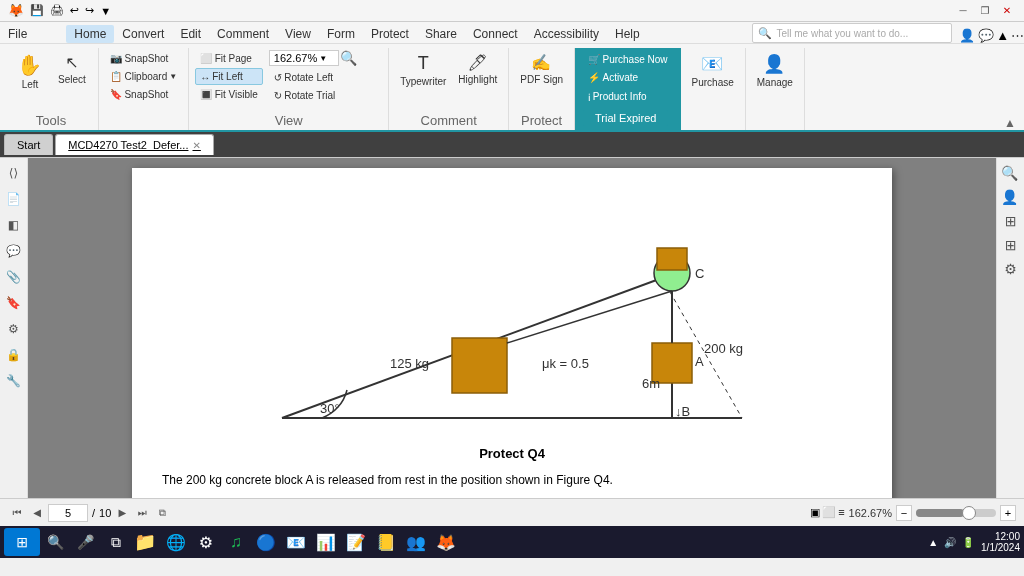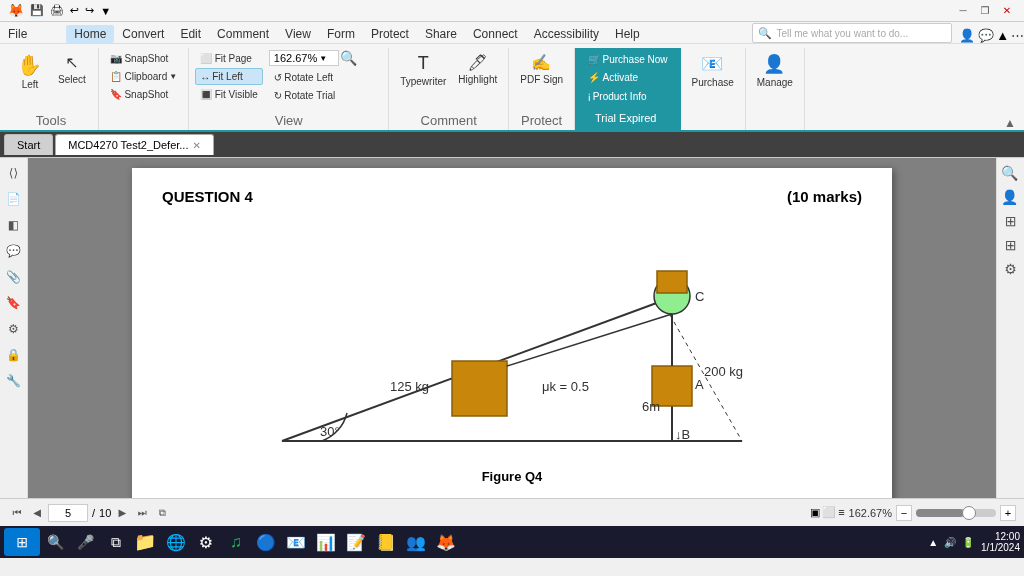--- a/index.html
+++ b/index.html
@@ -143,21 +143,21 @@
       font-size: 11px;
       cursor: pointer;
       border: 1px solid #bbb;
       border-bottom: none;
       border-radius: 3px 3px 0 0;
       margin-right: 2px;
       display: flex;
       align-items: center;
       gap: 4px;
     }
-    .tab.active { background: white; border-color: #aaa; }
+    .tab.active { background: white; border-color: #aaa; text-decoration: underline; }
     .tab-close { font-size: 10px; color: #888; cursor: pointer; }
 
     
     .main-layout {
       display: flex;
       height: calc(576px - 22px - 22px - 88px - 26px - 32px - 28px);
     }
 
     
     .left-sidebar {
@@ -510,24 +510,20 @@
     <div class="sidebar-icon">📎</div>
     <div class="sidebar-icon">🔖</div>
     <div class="sidebar-icon">⚙</div>
     <div class="sidebar-icon">🔒</div>
     <div class="sidebar-icon">🔧</div>
   </div>
 
   <div class="doc-area">
     <div class="doc-page">
 
-      <div class="question-header">
-        <span class="question-title">QUESTION 4</span>
-        <span class="marks">(10 marks)</span>
-      </div>
 
       <div class="figure-container">
         <svg class="figure-svg" width="580" height="240" viewBox="0 0 580 240">
 
           <line x1="60" y1="220" x2="520" y2="220" stroke="#333" stroke-width="2"></line>
           <line x1="60" y1="220" x2="440" y2="80" stroke="#333" stroke-width="2"></line>
           <line x1="440" y1="80" x2="520" y2="220" stroke="#333" stroke-width="1" stroke-dasharray="4,4"></line>
 
           <path d="M 100,220 A 40,40 0 0,0 125,192" fill="none" stroke="#333" stroke-width="1.5"></path>
           <text x="98" y="215" font-size="13" fill="#333">30°</text>
@@ -550,21 +546,21 @@
           <text x="482" y="155" font-size="13" fill="#333">200 kg</text>
 
           <text x="420" y="190" font-size="13" fill="#333">6m</text>
 
           <text x="453" y="218" font-size="13" fill="#333">↓B</text>
 
           <line x1="285" y1="145" x2="450" y2="93" stroke="#333" stroke-width="1.5"></line>
 
           <line x1="450" y1="93" x2="450" y2="145" stroke="#333" stroke-width="1.5"></line>
         </svg>
-        <span class="figure-caption">Figure Q4</span>
+        <span class="figure-caption">Protect Q4</span>
       </div>
 
       <p style="font-size:12px;margin-top:8px;line-height:1.5;">The 200 kg concrete block A is released from rest in the position shown in Figure Q4.</p>
     </div>
   </div>
 
   <div class="right-panel">
     <div class="right-icon">🔍</div>
     <div class="right-icon">👤</div>
     <div class="right-icon">⊞</div>

